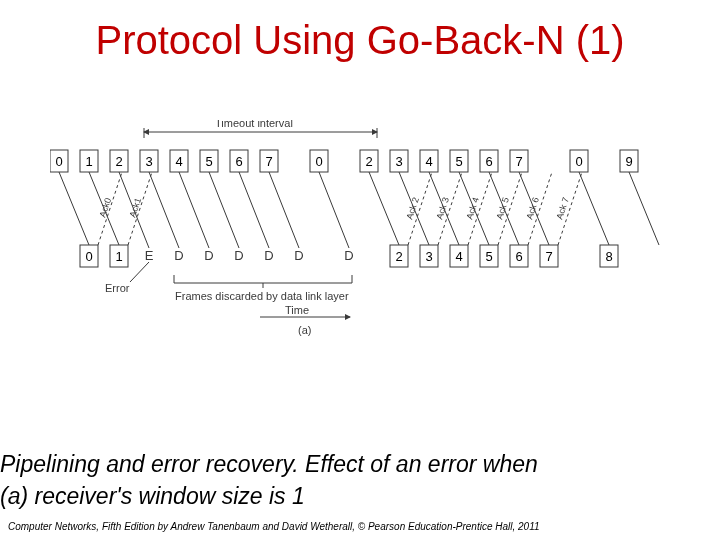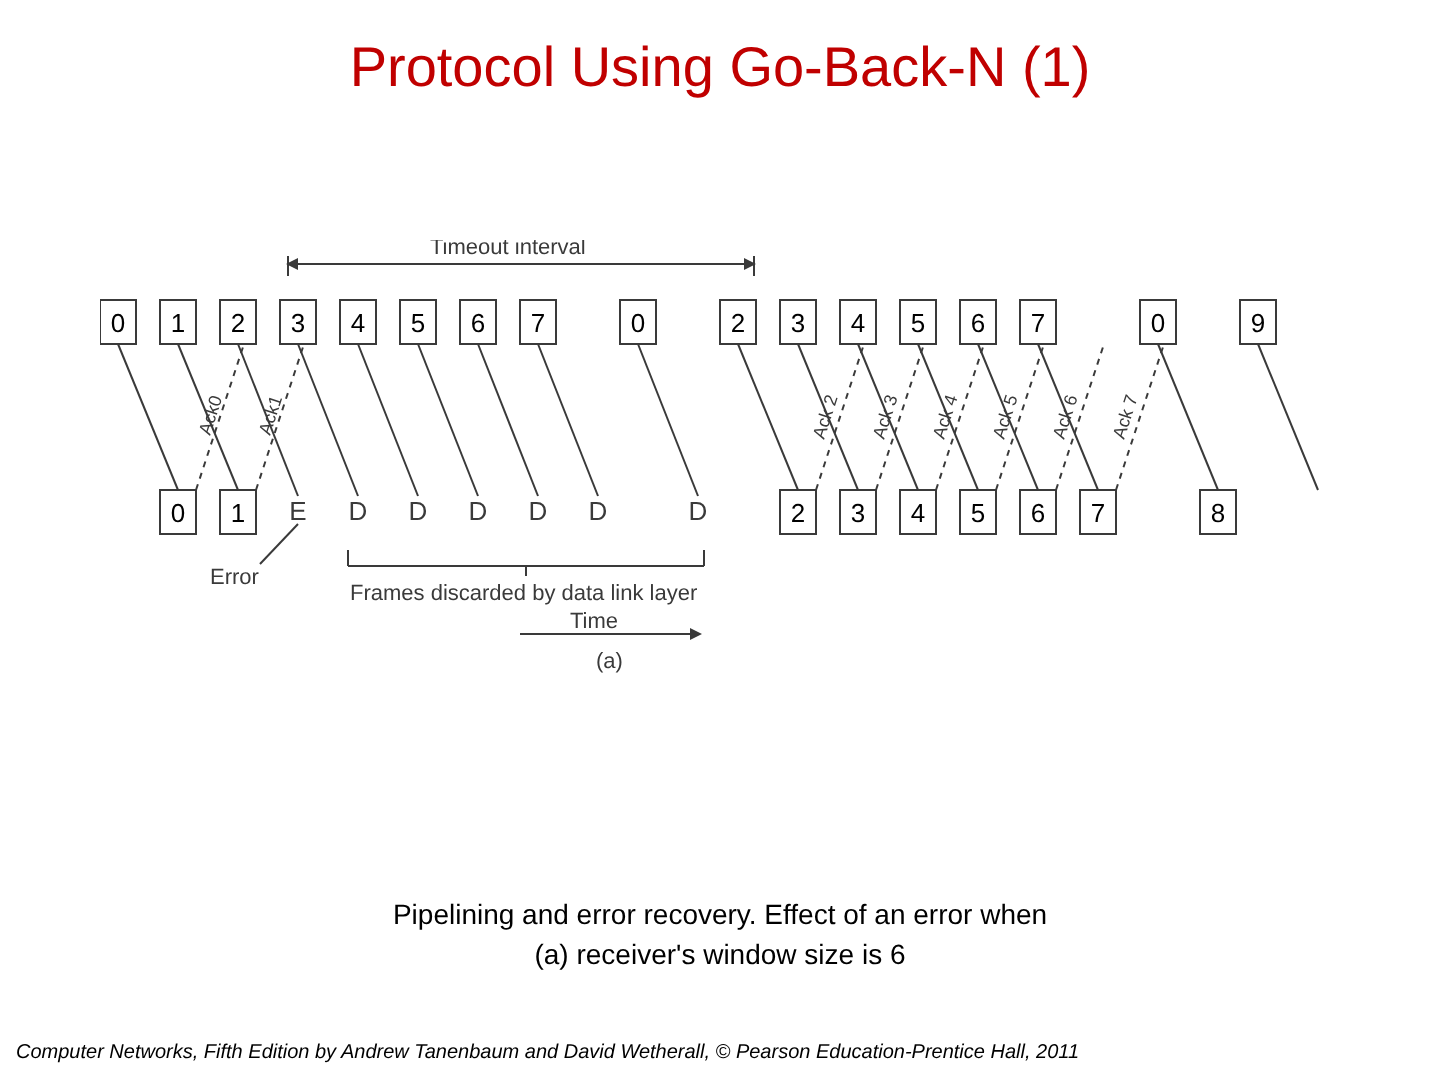--- a/index.html
+++ b/index.html
@@ -1,19 +1,19 @@
 <!DOCTYPE html>
 <html><head>
 <meta charset="utf-8">
 <style>
   * { box-sizing: border-box; margin: 0; padding: 0; }
   body { width: 720px; height: 540px; font-family: Arial, Helvetica, sans-serif; background: #fff; position: relative; }
-  .title { text-align: center; font-size: 28px; color: #c00000; padding-top: 18px; font-weight: normal; }
+  .title { text-align: center; font-size: 40px; color: #c00000; padding-top: 18px; font-weight: normal; }
   .diagram { position: absolute; top: 120px; left: 50px; width: 620px; height: 220px; }
-  .caption { position: absolute; top: 448px; width: 100%; text-align: center; font-size: 14px; line-height: 1.4; }
+  .caption { position: absolute; top: 448px; width: 100%; text-align: left; font-size: 23px; line-height: 1.4; font-style: italic; }
   .footer { position: absolute; bottom: 8px; left: 8px; font-size: 10px; font-style: italic; text-align: right; }
   .footer .book { font-style: italic; }
   svg text { font-family: Arial, Helvetica, sans-serif; }
 </style>
 </head>
 <body>
 
 <h1 class="title">Protocol Using Go-Back-N (1)</h1>
 
 <div class="diagram">
@@ -212,18 +212,18 @@
   <text x="125" y="180" font-size="11" fill="#3a3a3a">Frames discarded by data link layer</text>
 
   <line x1="210" y1="197" x2="300" y2="197" stroke="#3a3a3a" marker-end="url(#ah)"></line>
   <text x="235" y="194" font-size="11" fill="#3a3a3a">Time</text>
   <text x="248" y="214" font-size="11" fill="#3a3a3a">(a)</text>
 </svg>
 </div>
 
 <div class="caption">
   <span>Pipelining and error recovery. Effect of an error when</span><br>
-  <span>(a) receiver's window size is 6</span>
+  <span>(a) receiver's window size is 1</span>
 </div>
 
 <div class="footer">
   <span class="book">Computer Networks</span><span>, Fifth Edition by Andrew Tanenbaum and David Wetherall, © Pearson Education-Prentice Hall, 2011</span>
 </div>
 
 </body></html>

